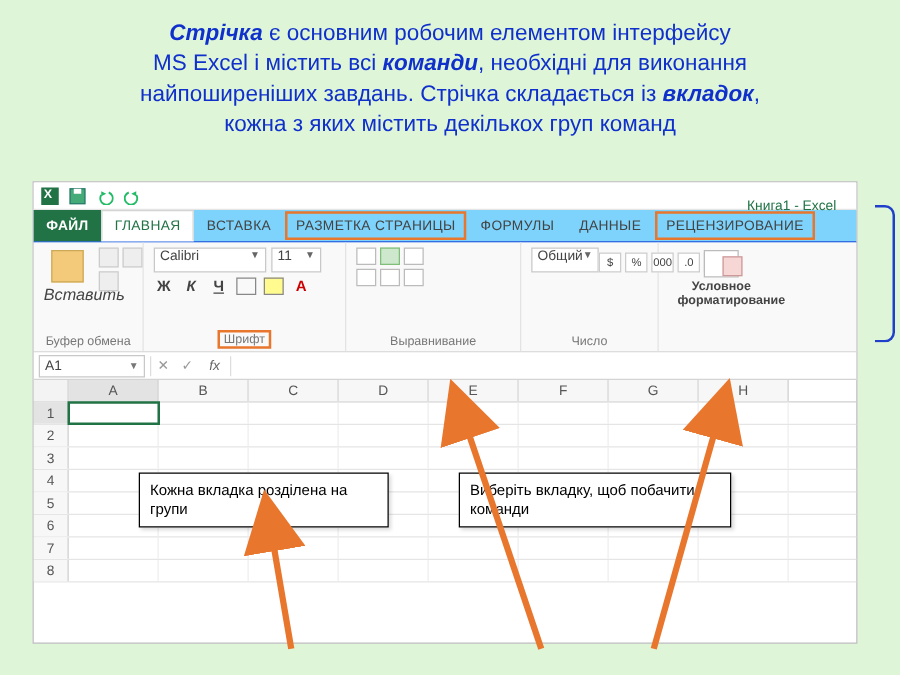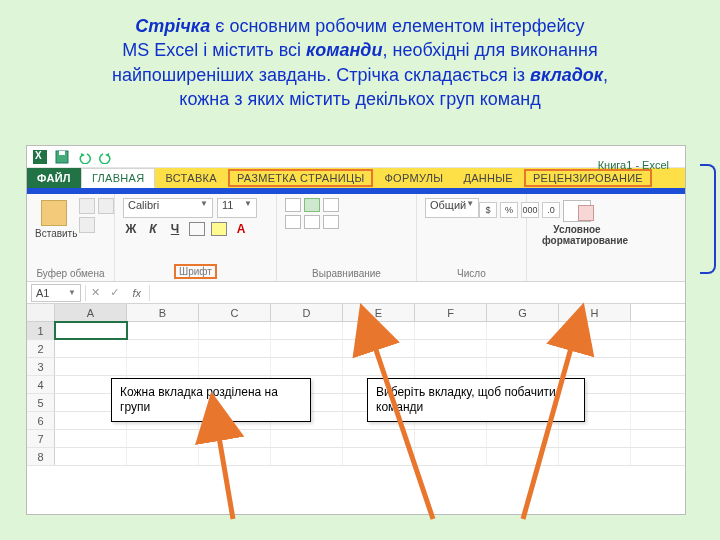--- a/index.html
+++ b/index.html
@@ -43,22 +43,22 @@
   .qat .xl-icon { width:14px; height:14px; background:#217346; position:relative; }
   .qat .xl-icon::after { content:"X"; color:#fff; font-size:10px; font-weight:bold; position:absolute; left:2px; top:0; }
   .qat .qi { width:14px; height:14px; display:inline-block; }
   .qat .title { margin-left:auto; color:#217346; font-size:11px; padding-right:10px;margin-top:17px; }
 
   
   .tabs {
     height: 26px;
     display: flex;
     align-items: stretch;
-    background: #fde047;
-    border-bottom: 6px solid #1d4ed8;
+    background: #7dd3fc;
+    border-bottom: 1px solid #1d4ed8;
   }
   .tab {
     padding: 0 10px;
     display:flex; align-items:center;
     font-size: 11px;
     letter-spacing: .3px;
     color: #444;
     text-transform: uppercase;
     cursor: pointer;
   }
@@ -75,21 +75,21 @@
   }
   .group {
     border-right: 1px solid #e3e3e3;
     padding: 4px 8px 2px;
     display:flex; flex-direction:column; justify-content:space-between;
   }
   .group .g-body { display:flex; align-items:flex-start; gap:6px; flex:1; }
   .group .g-label { text-align:center; font-size:10px; color:#777; padding-top:2px; }
   .group .g-label.hl { border:2px solid #e8762d; padding:0 3px; display:inline-block; margin:0 auto; }
 
-  .bigbtn { width:38px; text-align:left; font-size:10px; color:#444; }
+  .bigbtn { width:38px; text-align:left; font-size:13px; color:#444;font-style:italic; }
   .bigbtn .icn { width:26px; height:26px; margin:2px auto 2px; display:block; background:#f3ca7a; border:1px solid #cba957; }
   .minibtns { display:grid; grid-template-columns:repeat(2,16px); gap:3px; }
   .minibtn { width:16px; height:16px; background:#eee; border:1px solid #ccc; }
 
   .combo {
     height:20px; border:1px solid #c8c8c8; background:#fff;
     display:flex; align-items:flex-start; padding:0 4px; font-size:11px; color:#444;
     justify-content:space-between;
   }
   .combo .dd { font-size:8px; color:#666; }
@@ -108,21 +108,21 @@
   .cond-btn .icn2 { width:28px; height:22px; margin:2px auto; background:#fff; border:1px solid #bbb; position:relative; }
   .cond-btn .icn2::after { content:""; position:absolute; right:-4px; top:4px; width:14px; height:14px; background:#f7d6d6; border:1px solid #c99; }
 
   
   .fbar {
     height: 22px;
     display:flex; align-items:center;
     border-bottom:1px solid #d4d4d4;
     background:#fff;
   }
-  .namebox { width:50px; border:1px solid #c8c8c8; height:18px; margin:0 4px; padding:0 4px; font-size:11px; display:flex; align-items:center; justify-content:space-between;}
+  .namebox { width:85px; border:1px solid #c8c8c8; height:18px; margin:0 4px; padding:0 4px; font-size:11px; display:flex; align-items:center; justify-content:space-between;}
   .namebox .dd { font-size:8px; color:#777; }
   .fx { font-style:italic; font-size:11px; color:#666; padding:0 8px; }
   .fbar .sep { width:1px; height:16px; background:#ddd; }
 
   
   .sheet { position:relative; }
   .colhdrs { display:flex; height:18px; border-bottom:1px solid #d0d0d0; }
   .rownum-hdr { width:28px; border-right:1px solid #d0d0d0; background:#f3f3f3; }
   .colh { width:72px; border-right:1px solid #d0d0d0; text-align:center; font-size:11px; color:#555; background:#f7f7f7; line-height:18px; }
   .colh.sel { background:#e3e3e3; }

